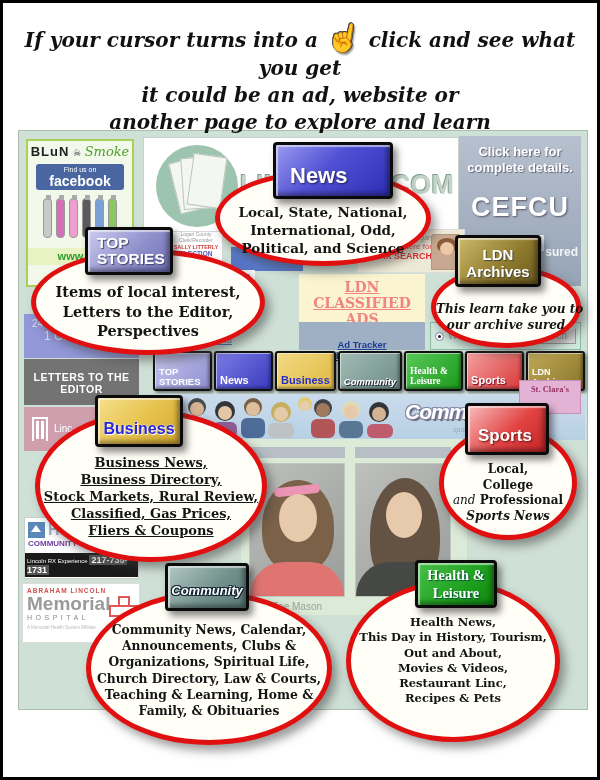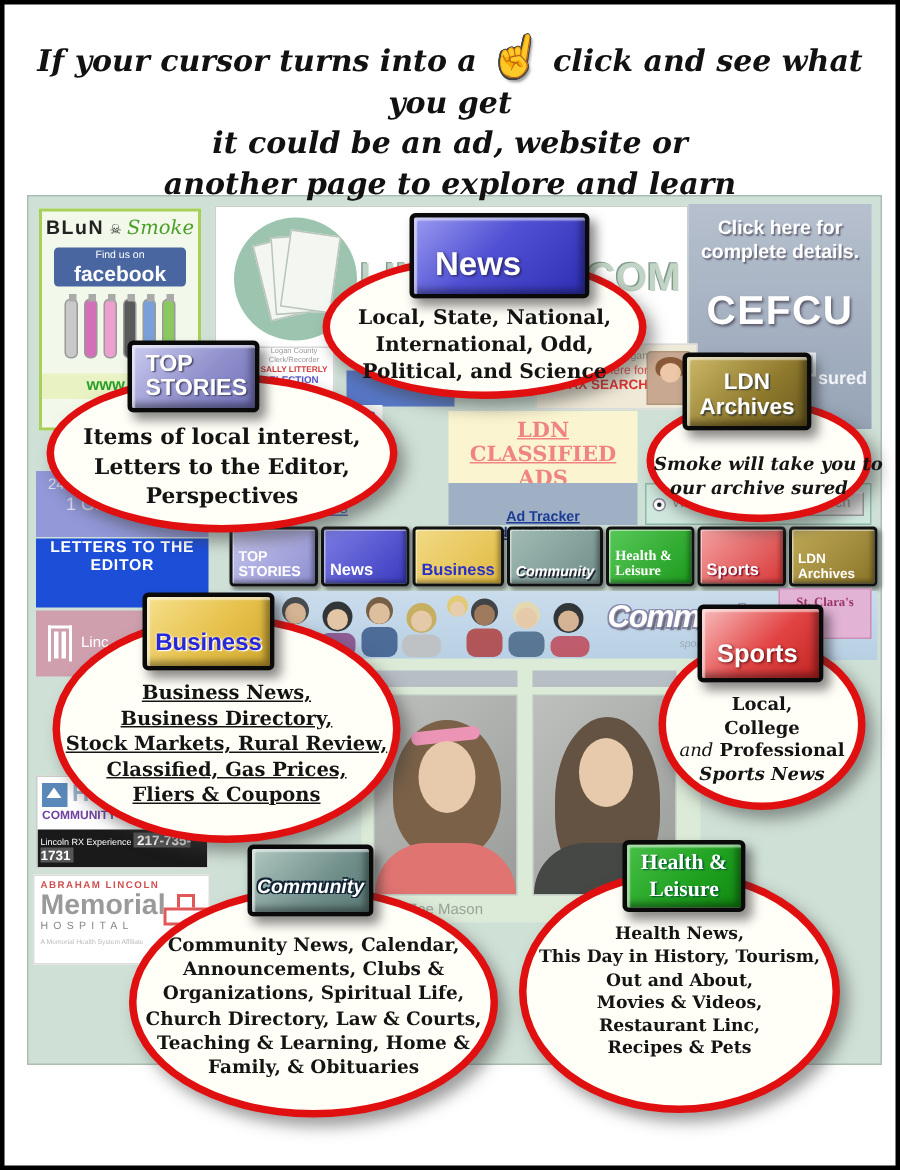--- a/index.html
+++ b/index.html
@@ -98,22 +98,22 @@
   .radio { width:9px; height:9px; border-radius:50%; background:#fff; border:1px solid #889;
            display:inline-block; position:relative; }
   .radio.on::before { content:""; position:absolute; left:2px; top:2px; width:3px; height:3px;
                       border-radius:50%; background:#223; }
   .searchbtn { margin-left:auto; background:#d8d8d8; border:1px outset #eee; color:#8a8a8a;
                font-size:10px; padding:1px 8px; }
 
   .obits { position:absolute; left:5px; top:183px; width:115px; height:44px; background:#9298d8;
            color:#dfe2f4; padding:4px 8px; }
   .obits .o1 { font-size:10px; } .obits .o2 { font-size:12px; padding-left:12px; }
-  .letters { position:absolute; left:5px; top:228px; width:115px; height:46px; background:#1d4ed8;
-             color:#fff; font-weight:bold; font-size:10.5px; text-align:center; padding-top:0;
+  .letters { position:absolute; left:5px; top:228px; width:115px; height:46px; background:#737373;
+             color:#fff; font-weight:bold; font-size:10.5px; text-align:center; padding-top:12px;
              letter-spacing:.5px; line-height:14px; }
 
   
   .navbar { position:absolute; left:134px; top:220px; width:432px; height:40px; display:flex; gap:2px; }
   .nb { flex:1; border:2px solid #111; border-radius:3px; color:#fff; font-weight:bold;
         display:flex; flex-direction:column; justify-content:flex-end; padding:2px 4px;
         box-shadow:2px 2px 3px rgba(0,0,0,.45), inset 1px 1px 0 rgba(255,255,255,.5),
                    inset -2px -2px 3px rgba(0,0,0,.35); }
   .nb div { line-height:1.05; }
   .nb-top { background:linear-gradient(135deg,#c6c6ee,#8e8ed0); font-size:9.5px; }
@@ -124,21 +124,21 @@
   .nb-health { background:linear-gradient(135deg,#58c858,#1c9a1c); font-family:"Liberation Serif", serif; font-size:9.5px; }
   .nb-sports { background:linear-gradient(135deg,#f4a0a0,#d83838); font-size:11px; text-shadow:1px 1px 1px #702; }
   .nb-arch { background:linear-gradient(135deg,#c0aa58,#8a7428); font-size:9px; }
 
   .banner { position:absolute; left:134px; top:263px; width:432px; height:46px;
             background:linear-gradient(180deg,#cadcec,#b8d0e4); overflow:hidden; }
   .banner-word { position:absolute; left:252px; top:6px; font-weight:bold; font-style:italic;
                  font-size:21px; color:#fff; letter-spacing:-1px;
                  text-shadow:-1px -1px 0 #88a, 1px -1px 0 #88a, -1px 1px 0 #88a, 2px 2px 1px #667; }
   .sponsored { position:absolute; left:300px; top:32px; font-size:7px; color:#9aa8b8; font-style:italic; }
-  .stclara { position:absolute; left:500px; top:261px; width:62px; height:34px; background:#e3b3d6;
+  .stclara { position:absolute; left:500px; top:249px; width:62px; height:34px; background:#e3b3d6;
              border:1px solid #c890b8; color:#993366; font-size:8.5px; font-weight:bold;
              text-align:center; padding-top:4px; font-family:"Liberation Serif", serif; }
 
   .photos { position:absolute; left:222px; top:308px; width:226px; height:176px; background:#dcead8; }
   .phead { position:absolute; top:8px; height:11px; background:#b8bec6; width:96px; }
   .ph1 { left:8px; } .ph2 { left:114px; }
   .photo { position:absolute; top:24px; width:96px; height:134px; border:1px solid #b8c4bc;
            background:linear-gradient(135deg,#b9b9b9,#8f8f8f); overflow:hidden; opacity:.85; }
   .photo .hair { position:absolute; border-radius:50% 50% 42% 42%; }
   .photo .face { position:absolute; border-radius:50%; background:#eac4a4; }
@@ -452,21 +452,21 @@
     <div class="co-line">Political, and Science</div>
   </div>
 
   <div class="callout" id="co-topstories">
     <div class="co-line">Items of local interest,</div>
     <div class="co-line">Letters to the Editor,</div>
     <div class="co-line">Perspectives</div>
   </div>
 
   <div class="callout" id="co-archives">
-    <div class="co-line">Smoke will take you to</div>
+    <div class="co-line">This learn take you to</div>
     <div class="co-line">our archive sured</div>
   </div>
 
   <div class="callout" id="co-business">
     <div class="co-line">Business News,</div>
     <div class="co-line">Business Directory,</div>
     <div class="co-line">Stock Markets, Rural Review,</div>
     <div class="co-line">Classified, Gas Prices,</div>
     <div class="co-line">Fliers &amp; Coupons</div>
   </div>

